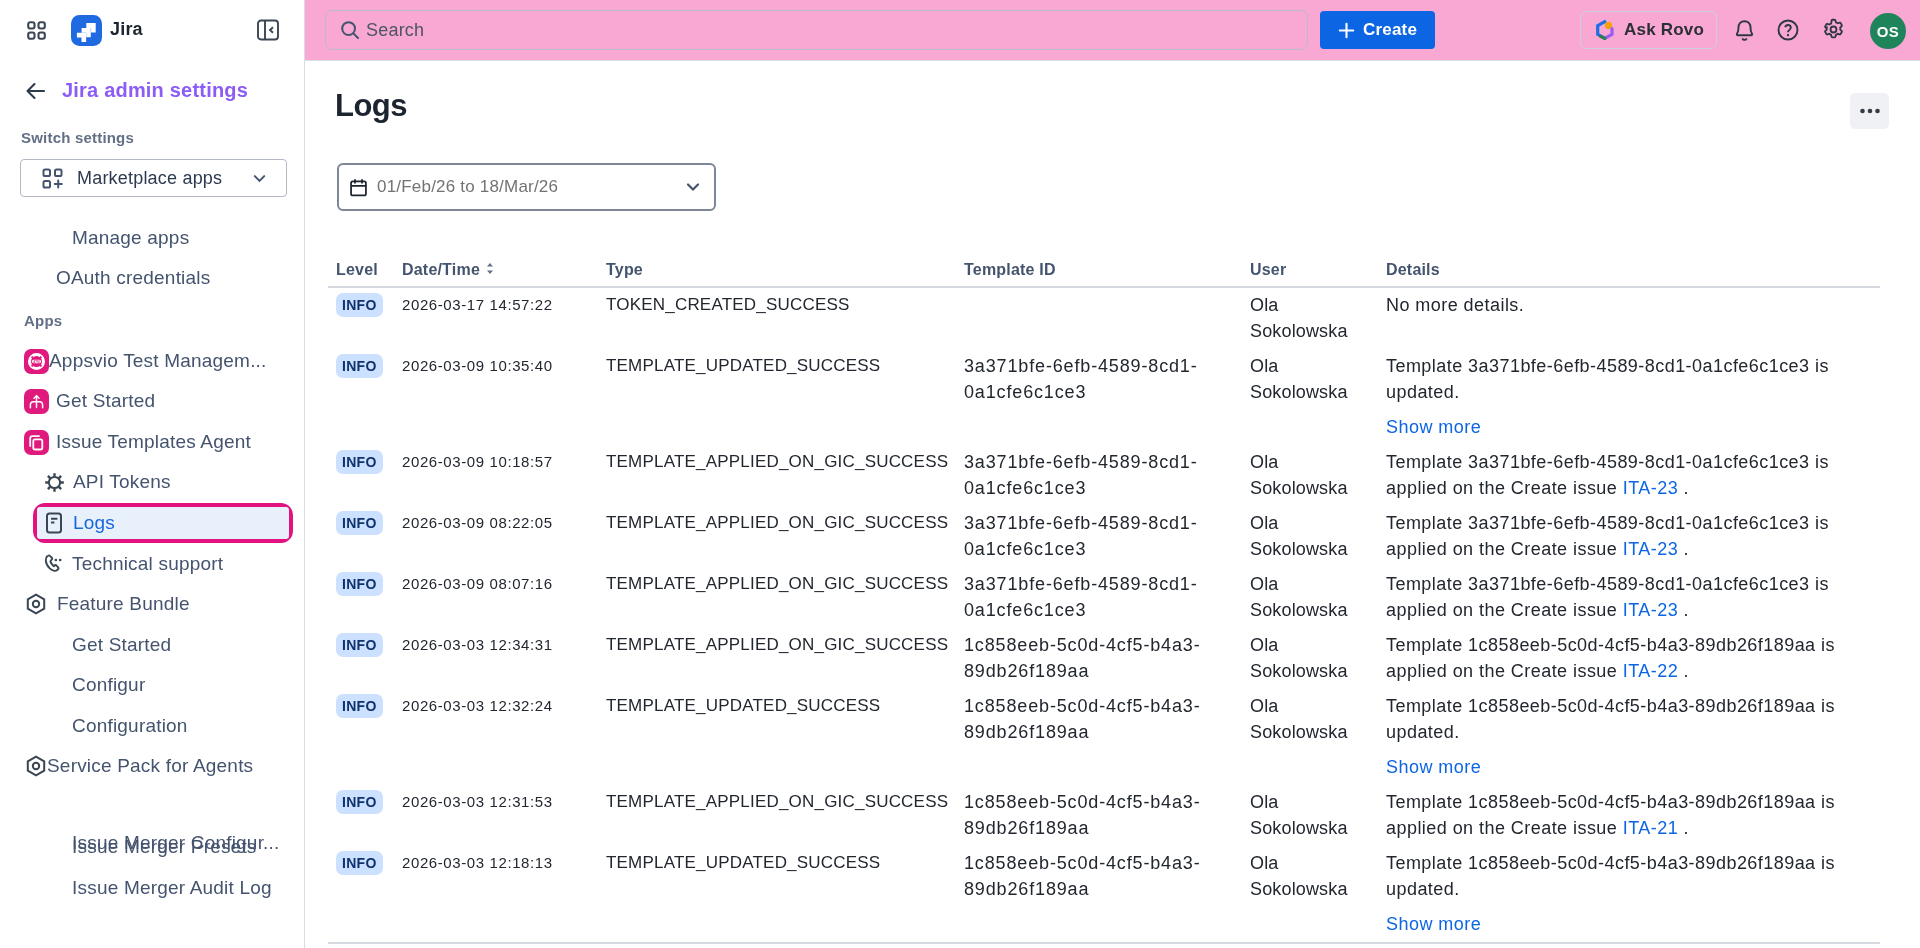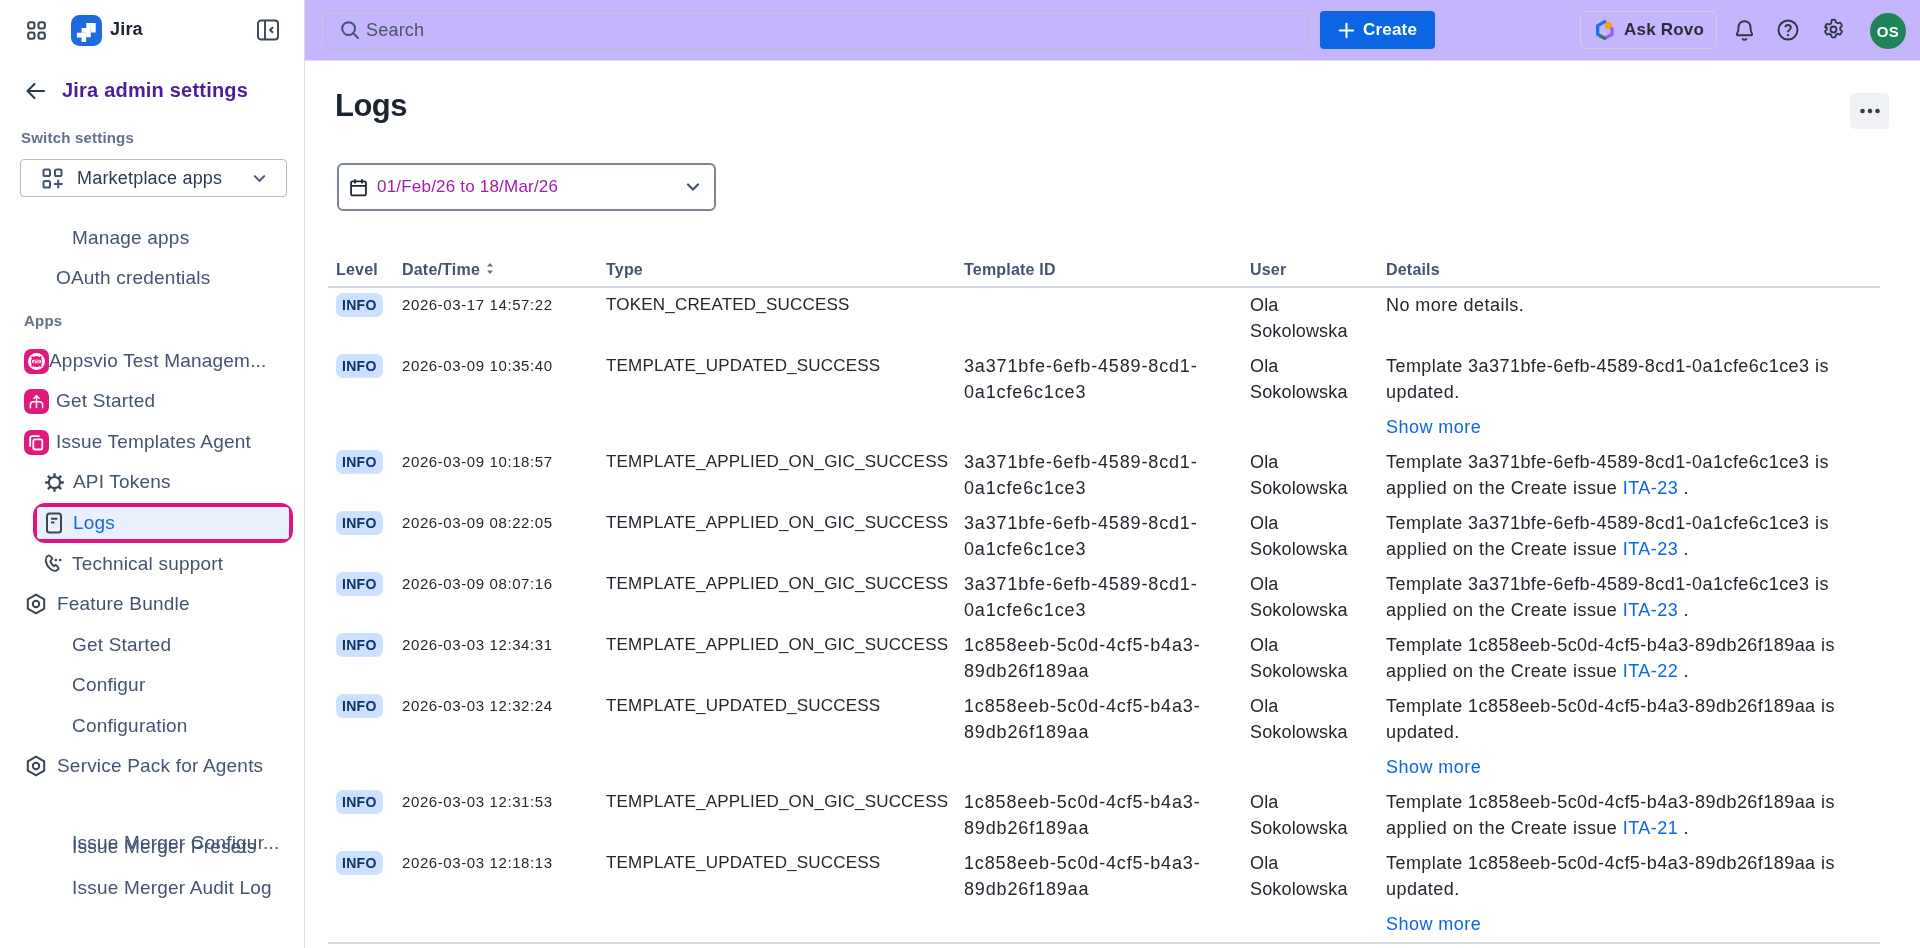--- a/index.html
+++ b/index.html
@@ -6,42 +6,42 @@
   html,body { width:1920px; height:948px; overflow:hidden; background:#fff;
     font-family:"Liberation Sans", sans-serif; }
   .sidebar { position:absolute; left:0; top:0; width:305px; height:948px;
     background:#fff; border-right:1px solid #d9dde3; }
   .navitem { position:absolute; display:flex; align-items:center;
     font-size:19px; letter-spacing:.2px; color:#44546f; font-weight:500;
     white-space:nowrap; }
   .sechead { position:absolute; font-size:15px; font-weight:bold; color:#626f86;
     letter-spacing:.2px; }
   .topbar { position:absolute; left:305px; top:0; width:1615px; height:61px;
-    border-bottom:1px solid #dcdfe4; background:#c4b5fd; }
+    border-bottom:1px solid #dcdfe4; background:#f9a8d4; }
   .searchbox { position:absolute; left:20px; top:10px; width:983px; height:40px;
     border:1px solid #b7bdc7; border-radius:7px; display:flex; align-items:center; }
   .searchbox span { margin-left:40px; font-size:18px; color:#4b5563; letter-spacing:.2px;}
   .createbtn { position:absolute; left:1015px; top:11px; width:115px; height:38px;
     background:#0c66e4; border-radius:4px; color:#fff; font-size:17px; font-weight:bold;
     display:flex; align-items:center; justify-content:center; letter-spacing:.2px; }
   .rovobtn { position:absolute; left:1275px; top:11px; width:137px; height:38px;
     border:1px solid #ccd1d9; border-radius:6px; display:flex; align-items:center;
     font-size:17px; font-weight:bold; color:#2b2f36; letter-spacing:.2px; }
   .avatar { position:absolute; left:1565px; top:13px; width:36px; height:36px;
     border-radius:50%; background:#1f845a; color:#fff; font-size:15px; font-weight:bold;
     display:flex; align-items:center; justify-content:center; letter-spacing:.4px;text-align:right; }
   .main { position:absolute; left:305px; top:61px; width:1615px; height:887px; background:#fff; }
   h1.logs { position:absolute; left:30px; top:27px; font-size:31px; color:#1c2430;
     letter-spacing:-.5px; }
   .dots { position:absolute; left:1545px; top:32px; width:39px; height:36px;
     background:#f0f1f4; border-radius:5px; display:flex; align-items:center;
     justify-content:center; }
   .datepick { position:absolute; left:32px; top:102px; width:379px; height:48px;
     border:2px solid #7c8694; border-radius:6px; display:flex; align-items:center;
-    font-size:17px; color:#a21caf; letter-spacing:.2px; }
+    font-size:17px; color:#737373; letter-spacing:.2px; }
   table.logtable { position:absolute; left:23px; top:193px; width:1552px;
     border-collapse:collapse; table-layout:fixed; }
   .logtable th { font-size:16px; font-weight:bold; color:#44546f; text-align:left;
     padding:0 8px; height:33px; vertical-align:middle; letter-spacing:.2px; }
   .logtable thead tr { border-bottom:2px solid #d5d9df; }
   .logtable td { font-size:17px; color:#22272f; letter-spacing:.2px; text-align:left;
     padding:4px 8px 5px 8px; line-height:26px; vertical-align:top; }
   .logtable td:nth-child(2) { font-size:15px; letter-spacing:.6px; }
   .logtable td:nth-child(4) { font-size:18px; letter-spacing:.85px; }
   .logtable td:nth-child(5) { font-size:18px; letter-spacing:.15px; }
@@ -76,21 +76,21 @@
   <div style="position:absolute;left:110px;top:19px;font-size:18px;font-weight:bold;color:#1c2430;letter-spacing:.2px">Jira</div>
   <svg style="position:absolute;left:256px;top:18px" width="24" height="24" viewBox="0 0 24 24" fill="none" stroke="#3b4654" stroke-width="1.9">
       <rect x="2" y="2.5" width="20" height="19" rx="3"></rect>
       <path d="M9 2.5v19"></path>
       <path d="M17 9.2L14 12l3 2.8" stroke-width="1.9"></path>
     </svg>
 
   <svg style="position:absolute;left:25px;top:81px" width="21" height="20" viewBox="0 0 21 20" fill="none" stroke="#2c3a4f" stroke-width="2.1" stroke-linecap="round" stroke-linejoin="round">
       <path d="M19 10H2.5M9.5 3l-7 7 7 7"></path>
     </svg>
-  <div style="position:absolute;left:62px;top:79px;font-size:20px;font-weight:bold;color:#4c1d95;letter-spacing:.2px">Jira admin settings</div>
+  <div style="position:absolute;left:62px;top:79px;font-size:20px;font-weight:bold;color:#8b5cf6;letter-spacing:.2px">Jira admin settings</div>
   <div class="sechead" style="left:21px;top:129px">Switch settings</div>
 
   <div style="position:absolute;left:20px;top:159px;width:267px;height:38px;border:1px solid #b3bac4;border-radius:4px;display:flex;align-items:center">
     <svg style="margin-left:21px" width="21" height="21" viewBox="0 0 21 21" fill="none" stroke="#44546f" stroke-width="2">
         <rect x="1.5" y="1.5" width="6.5" height="6.5" rx="1.6"></rect>
         <rect x="13" y="1.5" width="6.5" height="6.5" rx="1.6"></rect>
         <rect x="1.5" y="13" width="6.5" height="6.5" rx="1.6"></rect>
         <path d="M16.2 12.5v7M12.8 16h7" stroke-linecap="round"></path>
       </svg>
     <span style="margin-left:14px;font-size:18px;color:#2c3a4f;letter-spacing:.2px">Marketplace apps</span>
@@ -174,21 +174,21 @@
     <span style="margin-left:10px">Feature Bundle</span>
   </div>
   <div class="navitem" style="left:72px;top:627px;height:36px">Get Started</div>
   <div class="navitem" style="left:72px;top:667px;height:36px">Configur</div>
   <div class="navitem" style="left:72px;top:708px;height:36px">Configuration</div>
   <div class="navitem" style="left:25px;top:748px;height:36px">
     <svg width="22" height="22" viewBox="0 0 22 22" fill="none" stroke="#3b4654" stroke-width="2">
         <path d="M11 1.6l8.2 4.7v9.4L11 20.4l-8.2-4.7V6.3z"></path>
         <circle cx="11" cy="11" r="3.2"></circle>
       </svg>
-    <span style="margin-left:10px">Service Pack for Agents</span>
+    <span style="">Service Pack for Agents</span>
   </div>
   <div class="navitem" style="left:72px;top:825px;height:36px">Issue Merger Configur...</div>
   <div class="navitem" style="left:72px;top:829px;height:36px">Issue Merger Presets</div>
   <div class="navitem" style="left:72px;top:870px;height:36px">Issue Merger Audit Log</div>
 </div>
 <div class="topbar">
   <div class="searchbox">
     <svg style="position:absolute;left:14px" width="20" height="20" viewBox="0 0 20 20" fill="none" stroke="#44546f" stroke-width="2">
         <circle cx="8.6" cy="8.6" r="6.4"></circle>
         <path d="M13.4 13.4L18 18" stroke-linecap="round"></path>

